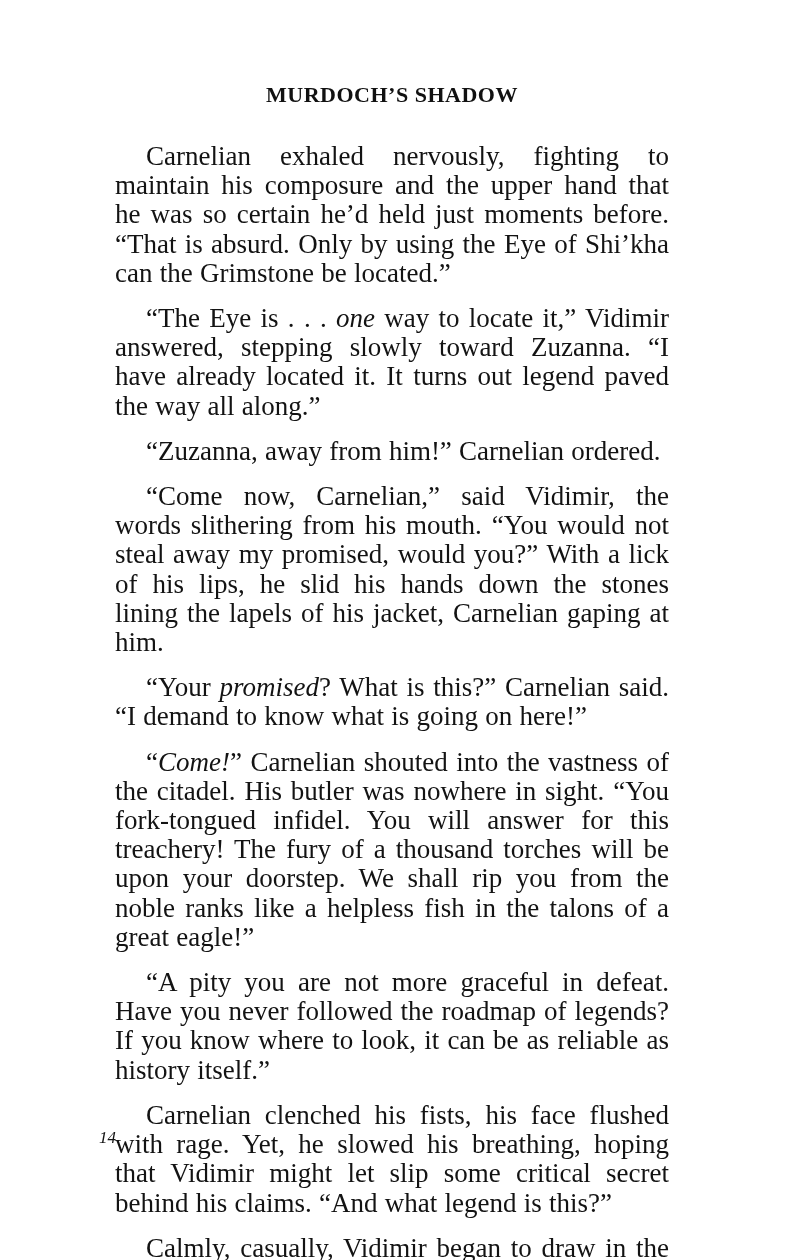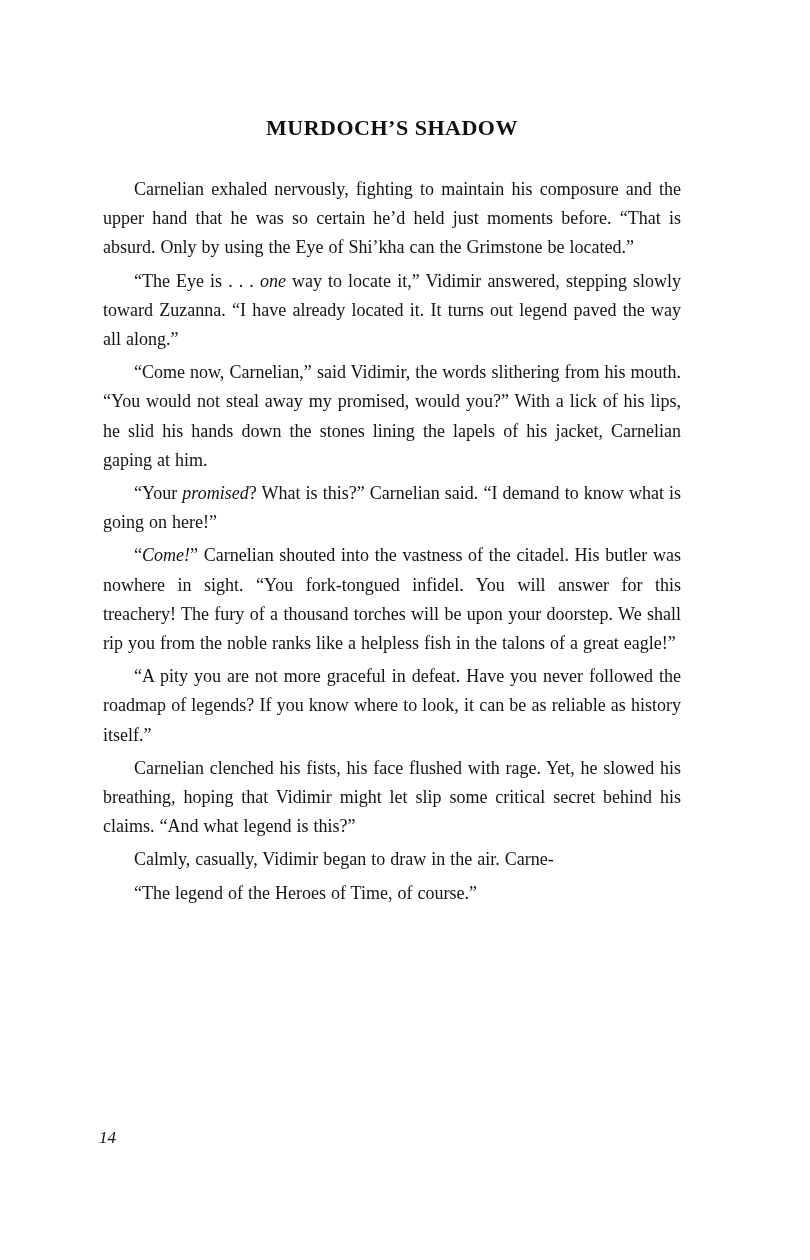--- a/index.html
+++ b/index.html
@@ -16,36 +16,36 @@
     font-family: "Liberation Serif", "DejaVu Serif", serif;
     color: #131313;
   }
   .content {
     position: absolute;
     left: 99px;
     top: 0;
     width: 586px;
   }
   .chapter-title {
-    margin: 8px;
-    padding-top: 107px;
+    margin: 0;
+    padding-top: 82px;
     text-align: center;
     font-size: 22px;
     font-weight: 700;
     letter-spacing: 0.5px;
     color: #111111;
   }
   .body-text {
     margin-top: 34px;
   }
   .body-text p {
-    margin: 4px;
+    margin: 16px;
     text-indent: 31px;
     text-align: justify;
-    font-size: 18px;
+    font-size: 27px;
     line-height: 29.2px;
     word-spacing: 0.5px;
   }
   .body-text p em {
   }
   .folio {
     position: absolute;
     top: 1128px;
     left: 99px;
     width: 586px;
@@ -57,20 +57,21 @@
 </style>
 </head>
 <body>
 
 <div class="page">
   <div class="content">
     <h1 class="chapter-title">MURDOCH’S SHADOW</h1>
     <div class="body-text">
         <p><span>Carnelian exhaled nervously, fighting to maintain his composure and the upper hand that he was so certain he’d held just moments before. “That is absurd. Only by using the Eye of Shi’kha can the Grimstone be located.”</span></p>
         <p><span>“The Eye is . . . </span><em>one</em><span> way to locate it,” Vidimir answered, stepping slowly toward Zuzanna. “I have already located it. It turns out legend paved the way all along.”</span></p>
+        <p><span>“Zuzanna, away from him!” Carnelian ordered.</span></p>
         <p><span>“Come now, Carnelian,” said Vidimir, the words slithering from his mouth. “You would not steal away my promised, would you?” With a lick of his lips, he slid his hands down the stones lining the lapels of his jacket, Carnelian gaping at him.</span></p>
         <p><span>“Your </span><em>promised</em><span>? What is this?” Carnelian said. “I demand to know what is going on here!”</span></p>
         <p><span>“</span><em>Come!</em><span>” Carnelian shouted into the vastness of the citadel. His butler was nowhere in sight. “You fork-tongued infidel. You will answer for this treachery! The fury of a thousand torches will be upon your doorstep. We shall rip you from the noble ranks like a helpless fish in the talons of a great eagle!”</span></p>
         <p><span>“A pity you are not more graceful in defeat. Have you never followed the roadmap of legends? If you know where to look, it can be as reliable as history itself.”</span></p>
         <p><span>Carnelian clenched his fists, his face flushed with rage. Yet, he slowed his breathing, hoping that Vidimir might let slip some critical secret behind his claims. “And what legend is this?”</span></p>
         <p><span>Calmly, casually, Vidimir began to draw in the air. Carne-</span></p>
         <p><span>“The legend of the Heroes of Time, of course.”</span></p>
       </div>
   </div>
   <div class="folio">14</div>

